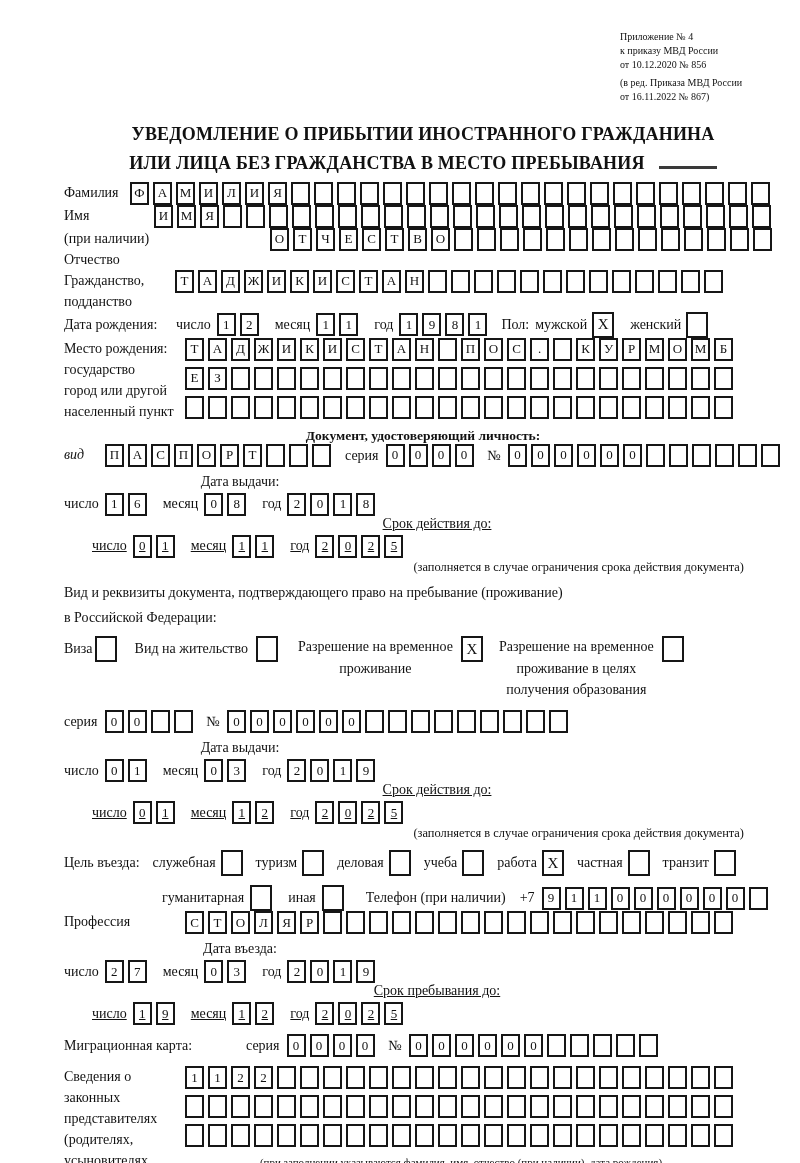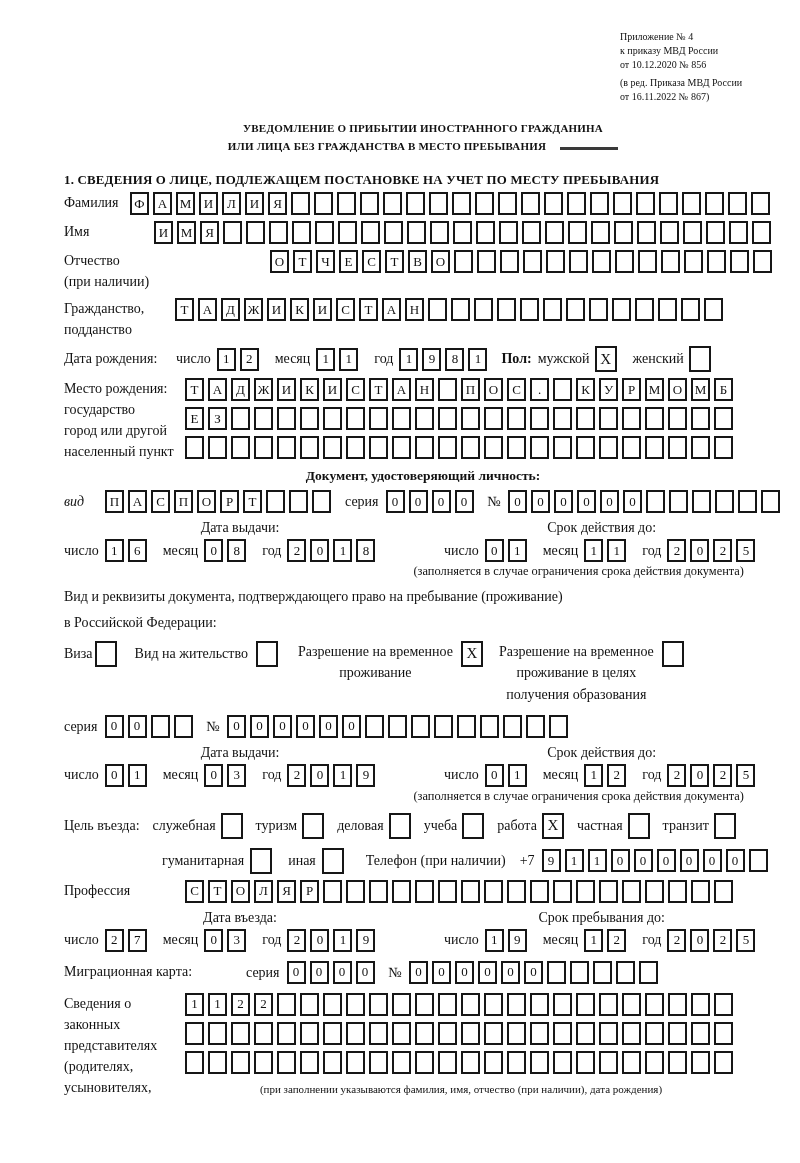--- a/index.html
+++ b/index.html
@@ -8,27 +8,27 @@
     color:#111;font-family:"Liberation Serif",serif;font-size:14px;
   }
   .page{box-sizing:border-box;width:800px;height:1163px;padding:30px 18px 0 64px;}
 
   
   .hdr{margin-left:556px;font-size:10px;line-height:1.38;}
   .hdr .amend{margin-top:5px;}
   .form-label{margin-top:16px;padding-right:30px;text-align:right;font-weight:bold;font-size:14.5px;letter-spacing:.4px;}
 
   
-  .title{margin-top:16px;text-align:center;font-weight:bold;font-size:11px;line-height:1.6;letter-spacing:.2px;}
+  .title{margin-top:16px;text-align:center;font-weight:bold;font-size:18px;line-height:1.6;letter-spacing:.2px;}
   .title-underline{display:inline-block;width:58px;border-bottom:3px solid #3a3a3a;margin-left:14px;}
 
   .sec-heading{margin-top:18px;font-weight:bold;font-size:12.9px;letter-spacing:.2px;}
 
   
-  .row{display:flex;align-items:flex-start;margin-top:6px;}
+  .row{display:flex;align-items:flex-start;margin-top:0;}
   .center-items{align-items:center;}
   .lbl,.lblcol{flex:none;line-height:22px;}
   .lblcol div{line-height:21px;}
   .w-surname{width:66px;}
   .w-name{width:90px;}
   .w-patro{width:206px;}
   .w-citiz{width:111px;}
   .w-birthpl{width:121px;}
   .w-kind{width:41px;font-style:italic;}
   .w-prof{width:121px;}
@@ -42,32 +42,32 @@
     display:inline-flex;align-items:center;justify-content:center;font-size:13px;background:#fff;
   }
   .cellcol .boxes + .boxes{margin-top:6px;}
 
   .checkbox{
     flex:none;width:22px;height:26px;box-sizing:border-box;border:2px solid #161616;
     display:inline-flex;align-items:center;justify-content:center;font-size:15px;background:#fff;
   }
 
   
-  .daterow{display:flex;margin-top:7px;}
+  .daterow{display:flex;margin-top:7px;flex-direction:column;}
   .dgroup-left{width:352px;flex:none;}
-  .dgroup-right{margin-left:28px;}
+  .dgroup-right{margin-left:28px;text-decoration:underline;}
   .dheading{text-align:center;margin-bottom:3px;}
   .dline{display:flex;align-items:center;}
   .dline .dlabel{margin:0 6px 0 12px;}
   .dline .dlabel:first-child{margin-left:12px;}
   .dline-flush .dlabel:first-child{margin-left:0;}
   .note-right{margin-top:2px;padding-right:38px;text-align:right;font-size:12.4px;}
 
   
-  .sex-label{margin-left:10px;font-weight:bold;}
+  .sex-label{margin-left:10px;}
   .sex-opt{margin-left:6px;margin-right:5px;}
   .sex-opt.female{margin-left:16px;}
 
   .doc-heading{margin-top:6px;text-align:center;font-weight:bold;font-size:13.5px;}
   .inlbl{margin:0 7px 0 10px;line-height:23px;}
   .inlbl.first{margin-left:0;}
   .inlbl.gap{margin-left:32px;}
 
   .intro{margin-top:7px;line-height:1.55;}
   .intro2{line-height:1.2;}
@@ -102,21 +102,20 @@
     <div class="amend">(в ред. Приказа МВД России</div>
     <div>от 16.11.2022 № 867)</div>
   </div>
 
 
   <div class="title">
     <div>УВЕДОМЛЕНИЕ О ПРИБЫТИИ ИНОСТРАННОГО ГРАЖДАНИНА</div>
     <div><span>ИЛИ ЛИЦА БЕЗ ГРАЖДАНСТВА В МЕСТО ПРЕБЫВАНИЯ</span><span class="title-underline"></span></div>
   </div>
 
-  <div class="sec-heading">1. СВЕДЕНИЯ О ЛИЦЕ, ПОДЛЕЖАЩЕМ ПОСТАНОВКЕ НА УЧЕТ ПО МЕСТУ ПРЕБЫВАНИЯ</div>
 
   <div class="row" style="margin-top:4px;">
     <div class="lbl w-surname">Фамилия</div>
     <div class="boxes">
         <span class="cell">Ф</span>
         <span class="cell">А</span>
         <span class="cell">М</span>
         <span class="cell">И</span>
         <span class="cell">Л</span>
         <span class="cell">И</span>
@@ -173,22 +172,22 @@
         <span class="cell"></span>
         <span class="cell"></span>
         <span class="cell"></span>
         <span class="cell"></span>
         <span class="cell"></span>
       </div>
   </div>
 
   <div class="row">
     <div class="lblcol w-patro">
+      <div>(при наличии)</div>
       <div>Отчество</div>
-      <div>(при наличии)</div>
     </div>
     <div class="boxes">
         <span class="cell">О</span>
         <span class="cell">Т</span>
         <span class="cell">Ч</span>
         <span class="cell">Е</span>
         <span class="cell">С</span>
         <span class="cell">Т</span>
         <span class="cell">В</span>
         <span class="cell">О</span>

